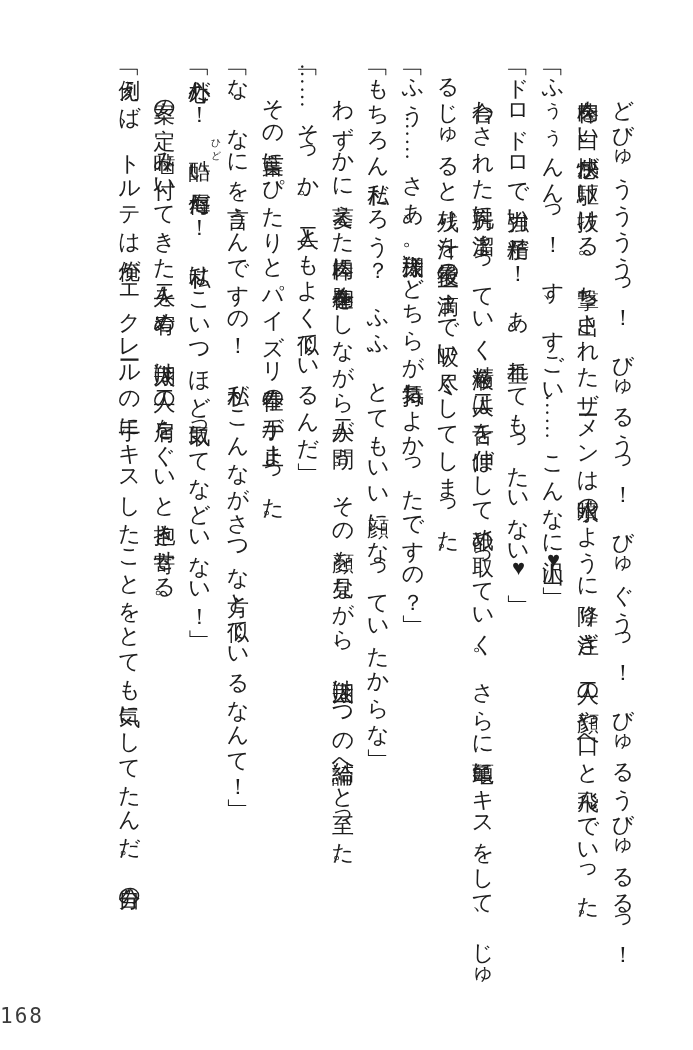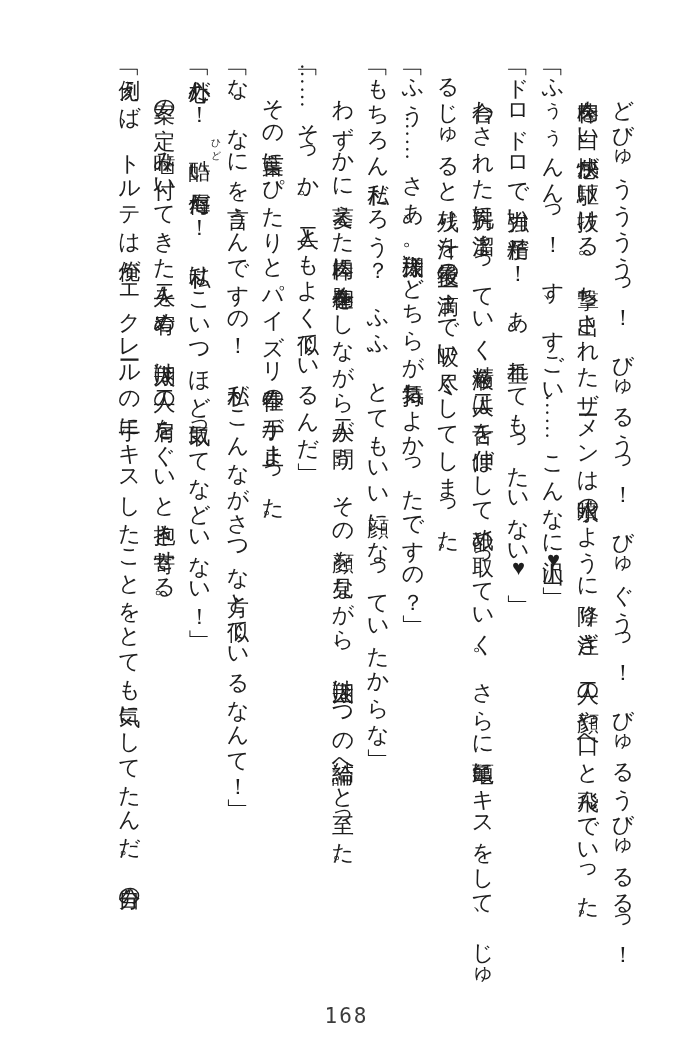--- a/index.html
+++ b/index.html
@@ -41,21 +41,20 @@
     font-family: "Liberation Serif", "DejaVu Serif", serif;
     font-size: 10px;
     letter-spacing: 0;
     color: #1e1e1e;
   }
   .page-number {
     position: absolute;
     top: 1004px;
     left: 0;
     width: 100%;
-    text-align: center;
     font-family: "DejaVu Sans Mono", "Liberation Mono", monospace;
     font-size: 21px;
     letter-spacing: 2px;
     color: #3c3c3c;
   }
 </style>
 </head>
 <body>
 
 <div class="page">

